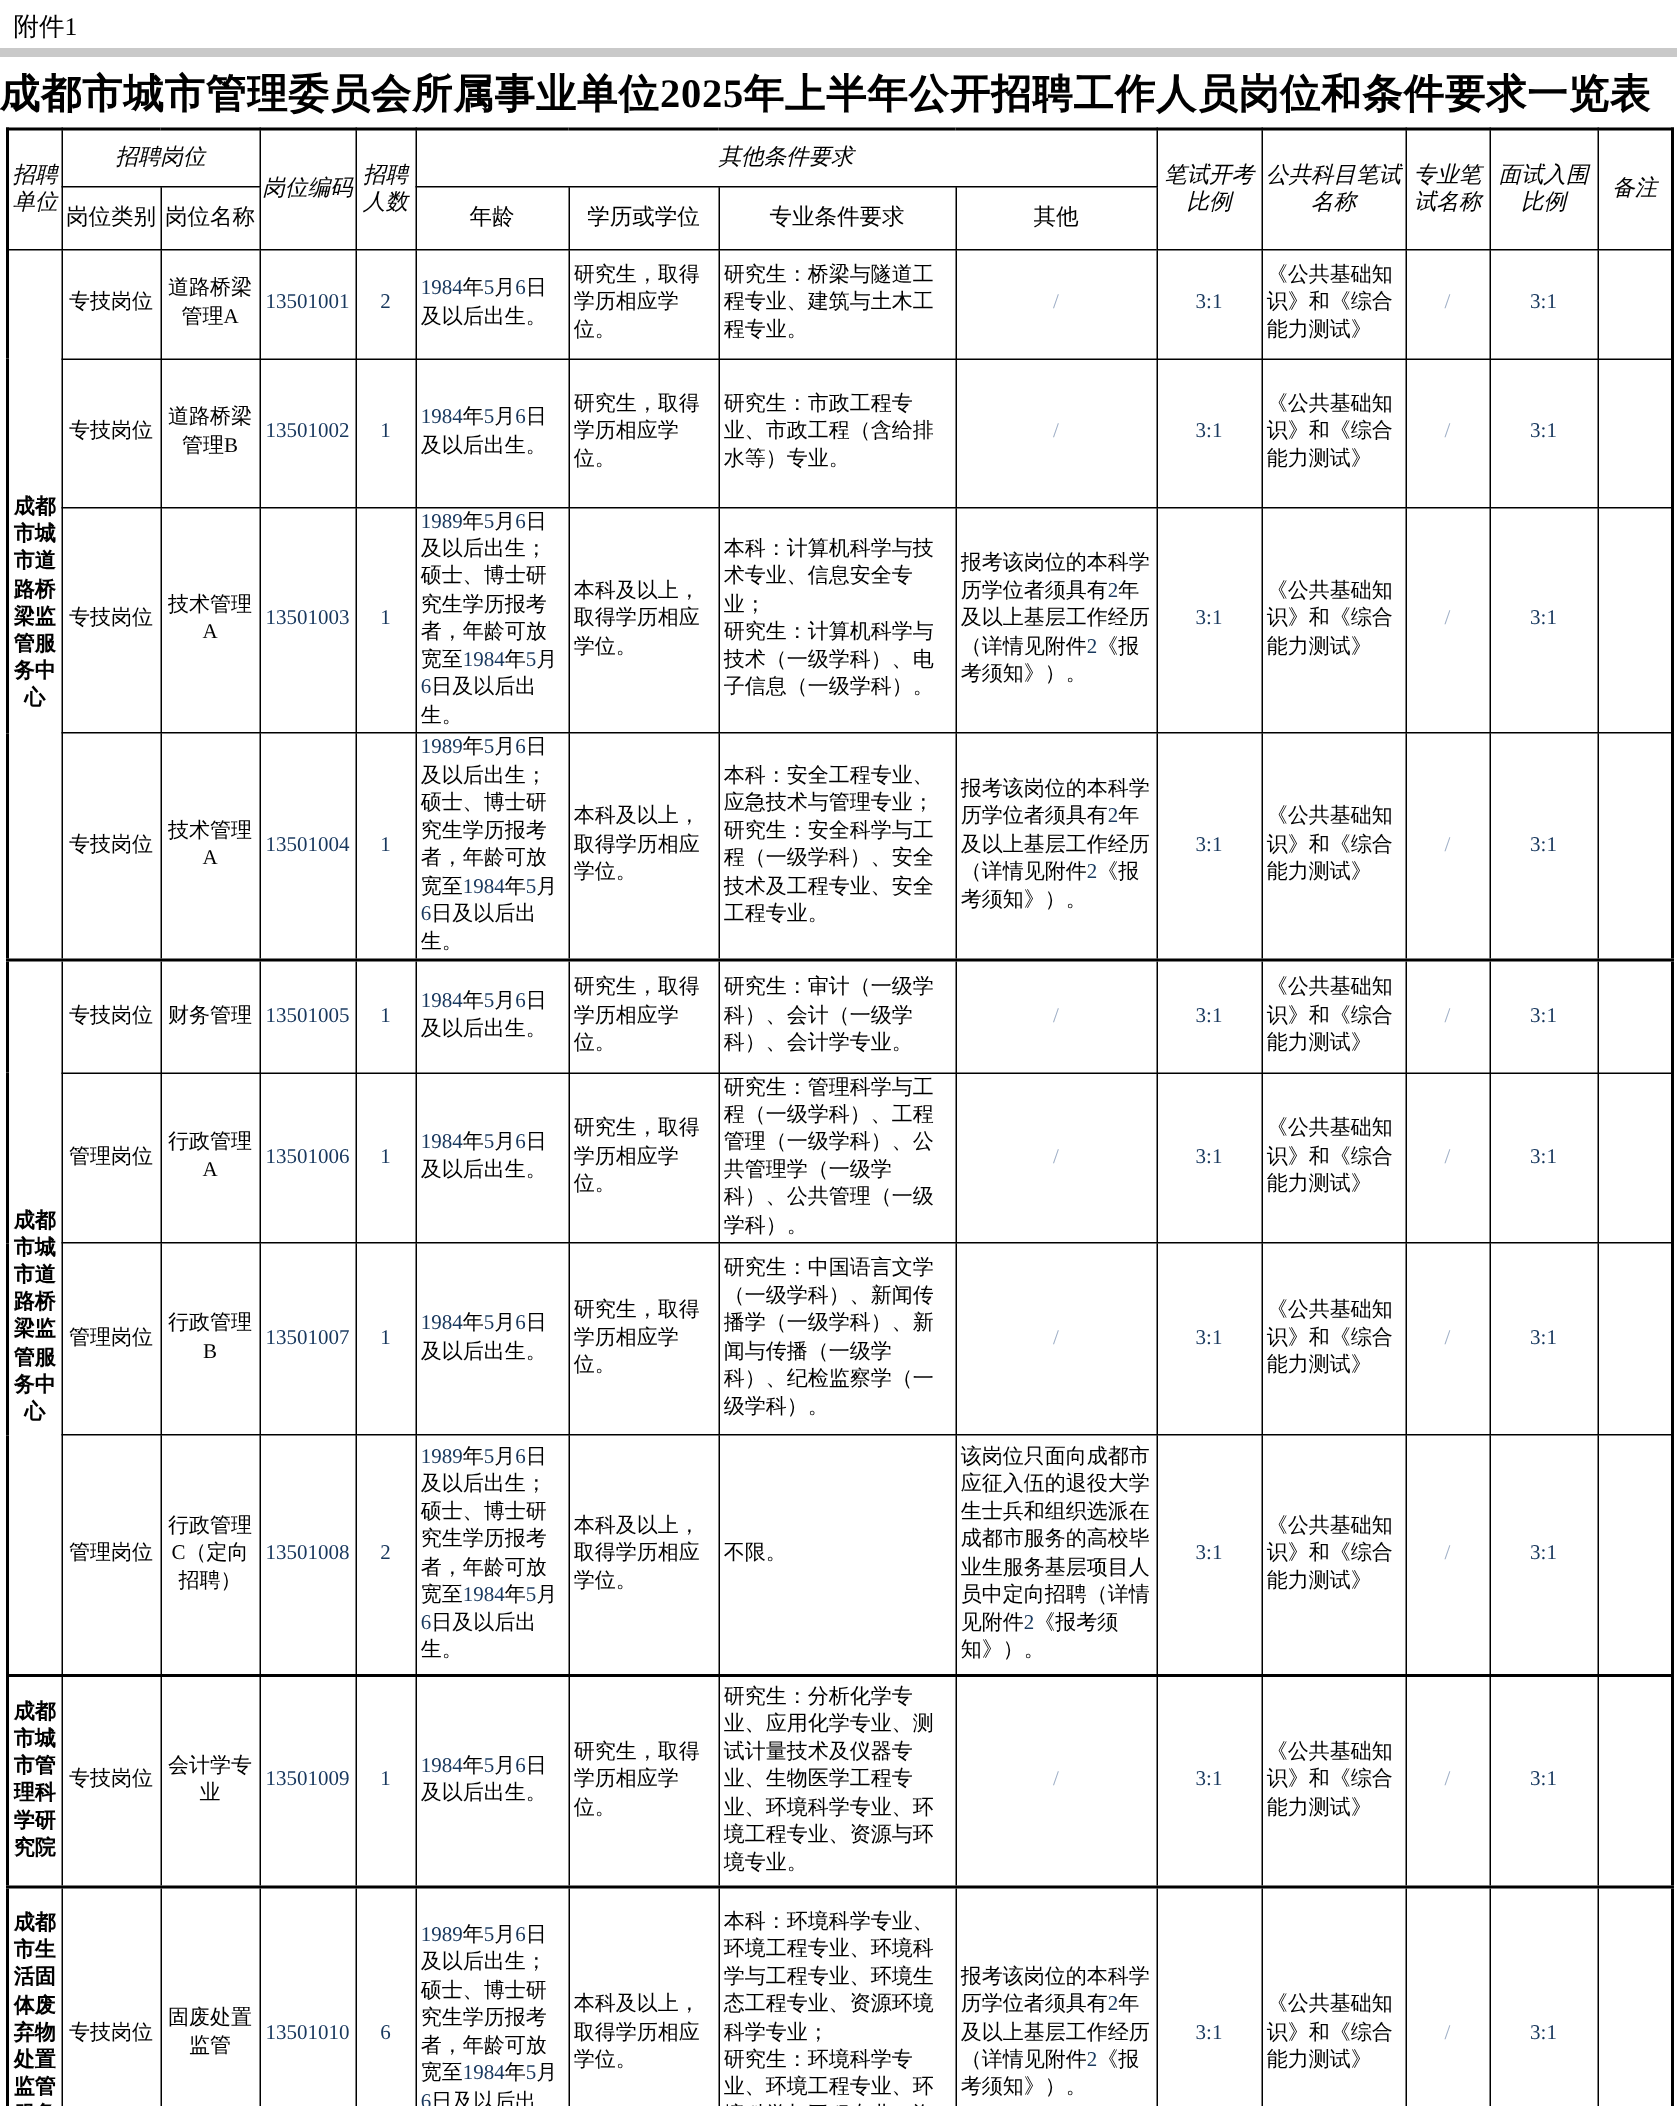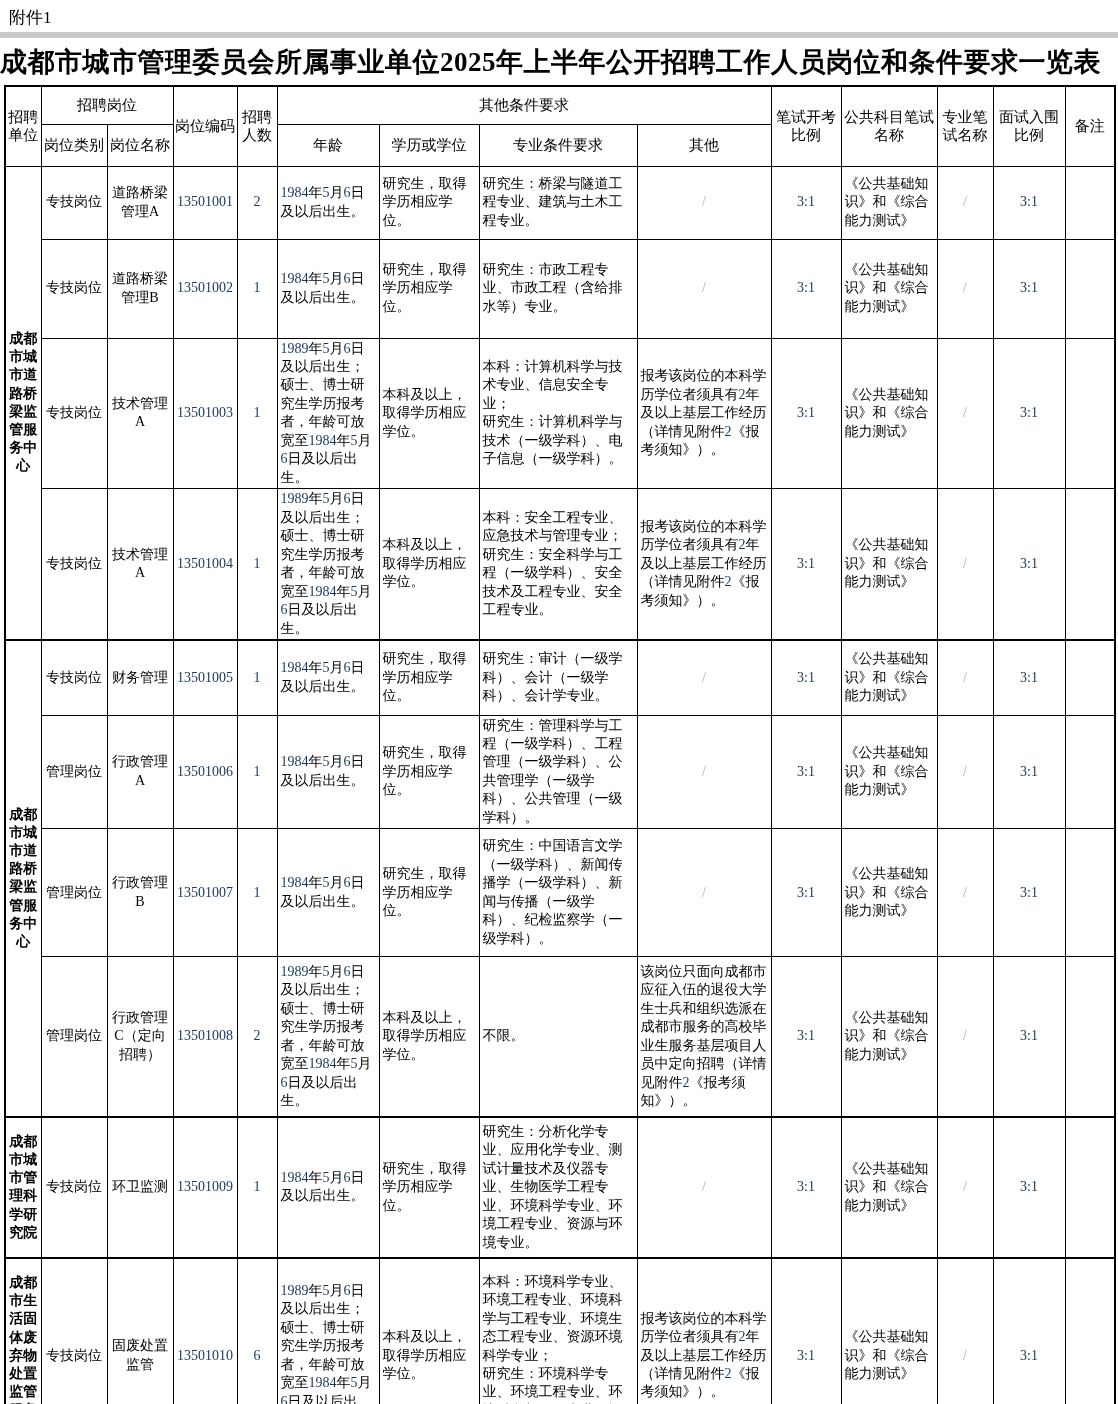--- a/index.html
+++ b/index.html
@@ -15,21 +15,21 @@
   table.sheet {
     border-collapse:collapse; table-layout:fixed; margin-left:4px; width:1110px;
     border:2px solid #000;
   }
   th, td { border:1px solid #000; overflow:hidden; }
   th {
     font-weight:normal; font-size:15px; text-align:center;
     padding:1px; line-height:1.25;
   }
   td { font-size:14px; padding:1px 3px; line-height:1.32; vertical-align:middle; }
-  tr.hr1 { height:38px; }
+  tr.hr1 { height:38px;font-style:italic; }
   tr.hr2 { height:42px; }
   td.c { text-align:center; }
   td.l { text-align:left; }
   td.pre { white-space:pre-wrap; }
   td.unit {
     font-weight:bold; text-align:center; word-break:break-all;
     padding:15px 2px; font-size:14px; line-height:1.3;
   }
   td.num-cell { color:#17375d; padding-left:1px; padding-right:1px;text-align:center; }
   span.num { color:#17375d; }
@@ -205,21 +205,21 @@
       <td class="l">该岗位只面向成都市应征入伍的退役大学生士兵和组织选派在成都市服务的高校毕业生服务基层项目人员中定向招聘（详情见附件<span class="num">2</span>《报考须知》）。</td>
       <td class="c num-cell"><span class="num">3:1</span></td>
       <td class="l">《公共基础知识》和《综合能力测试》</td>
       <td class="c slash-cell">/</td>
       <td class="c num-cell"><span class="num">3:1</span></td>
       <td class="c"></td>
     </tr>
     <tr style="height:124px" class="block-start">
       <td class="unit">成都市城市管理科学研究院</td>
       <td class="c">专技岗位</td>
-      <td class="c">环卫监测</td>
+      <td class="c">会计学专业</td>
       <td class="c num-cell"><span class="num">13501009</span></td>
       <td class="c num-cell"><span class="num">1</span></td>
       <td class="l"><span class="num">1984</span>年<span class="num">5</span>月<span class="num">6</span>日及以后出生。</td>
       <td class="l">研究生，取得学历相应学位。</td>
       <td class="l pre">研究生：分析化学专业、应用化学专业、测试计量技术及仪器专业、生物医学工程专业、环境科学专业、环境工程专业、资源与环境专业。</td>
       <td class="l slash-cell">/</td>
       <td class="c num-cell"><span class="num">3:1</span></td>
       <td class="l">《公共基础知识》和《综合能力测试》</td>
       <td class="c slash-cell">/</td>
       <td class="c num-cell"><span class="num">3:1</span></td>

